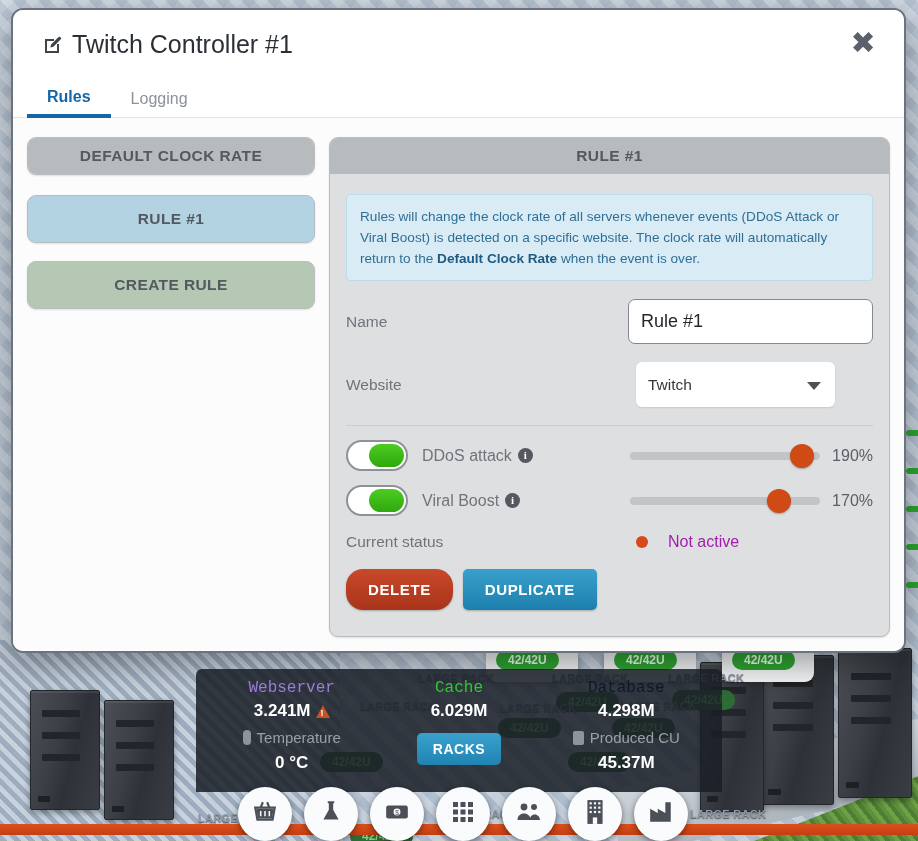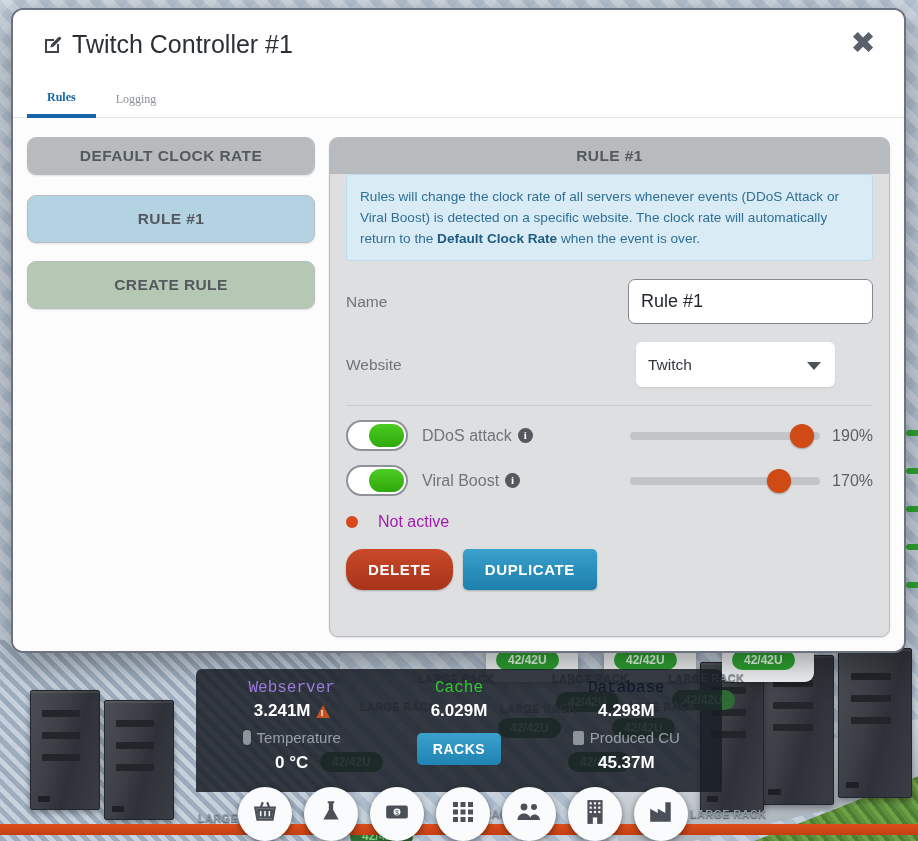--- a/index.html
+++ b/index.html
@@ -90,23 +90,23 @@
     position:absolute; right: 22px; top: 14px;
     width: 38px; height: 38px; border:none; background:transparent;
     color:#5b616b; font-size: 30px; line-height: 34px; cursor:pointer;
     font-family:"Liberation Sans",sans-serif;
   }
   .tabs {
     position:absolute; left: 0; bottom: 0; width:100%; height: 38px;
     border-bottom: 1px solid #e2e5e8; display:flex; padding-left: 14px;
   }
   .tab {
-    padding: 0 20px; height: 38px; line-height: 32px; font-size: 12px;
+    padding: 0 20px; height: 38px; line-height: 32px; font-size: 16px;
     color:#8c9199; cursor:pointer; background:transparent; border:none;
-    font-family:Liberation Serif, serif;
+    font-family:Liberation Sans, sans-serif;
   }
   .tab.active { color:#1566a8; font-weight:bold; border-bottom: 4px solid #1566a8; }
 
   .modal-body {
     position:absolute; left:0; top:108px; right:0; bottom:0;
     background: #fcfcfc; display:flex; padding: 14px 14px 14px 14px; gap: 14px;
   }
 
   
   .side { width: 288px; flex: 0 0 288px; padding-top: 5px; }
@@ -144,21 +144,21 @@
   
   .rule-panel {
     flex: 1; border: 1px solid #b9bcc0; border-radius: 9px; overflow: hidden;
     background:#dedfe1; box-shadow: 0 1px 2px rgba(0,0,0,.12); margin-top: 5px;
     align-self: flex-start; height: 500px;
   }
   .rule-head {
     background:#b8bbbe; color:#54585f; font-weight:bold; font-size: 15.5px;
     text-align:center; padding: 9px 0; letter-spacing:.4px;
   }
-  .rule-body { padding: 0 16px 16px; }
+  .rule-body { padding: 20px 16px 16px; }
   .info-box {
     background:#d9ecf6; border:1px solid #bcdcec; border-radius:4px;
     color:#2f6f96; font-size: 13.6px; line-height: 1.55; padding: 11px 13px;
   }
   .info-box b { color:#1f5b80; }
   .form-row { display:flex; align-items:center; margin-top: 18px; }
   .form-label { width: 290px; font-size: 15.5px; color:#6f747b; }
   .text-input {
     width: 245px; height: 45px; border:1px solid #85898f; border-radius: 7px;
     background:#fff; font-size: 18px; color:#24272c; padding: 0 12px;
@@ -397,20 +397,21 @@
             <span class="info-i">i</span>
           </div>
           <div class="ev-slider">
             <div class="track"></div>
             <div class="knob" id="ev1-knob" style="left: calc(82% - 19px);"></div>
           </div>
           <div class="ev-val">170%</div>
         </div>
 
         <div class="status-row">
+          <div class="status-label">Current status</div>
           <span class="status-dot"></span>
           <span class="status-text" style="color: #a21caf; margin-left: 12px;">Not active</span>
         </div>
 
         <div class="btn-row">
           <button class="act-btn delete">DELETE</button>
           <button class="act-btn duplicate">DUPLICATE</button>
         </div>
 
       </div>

